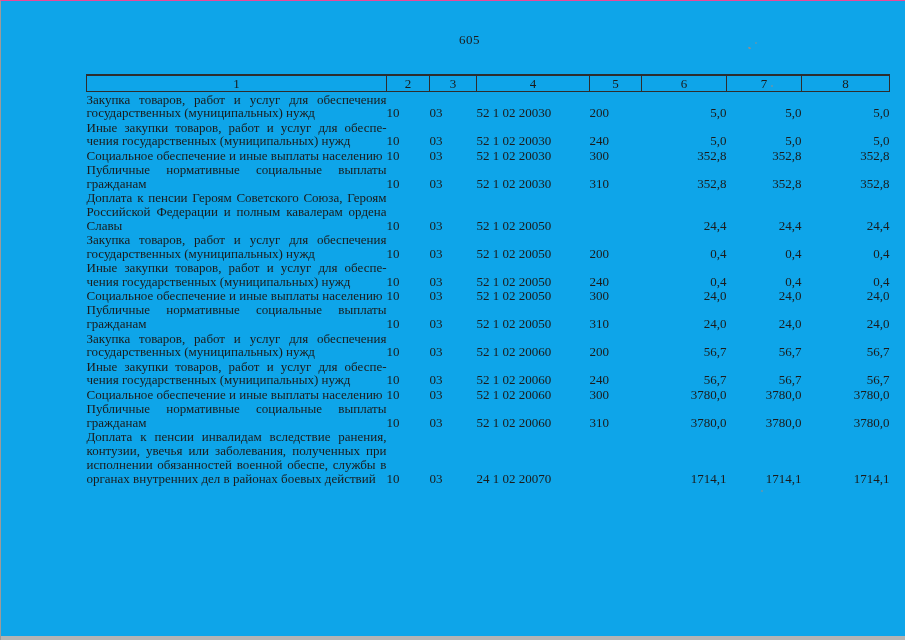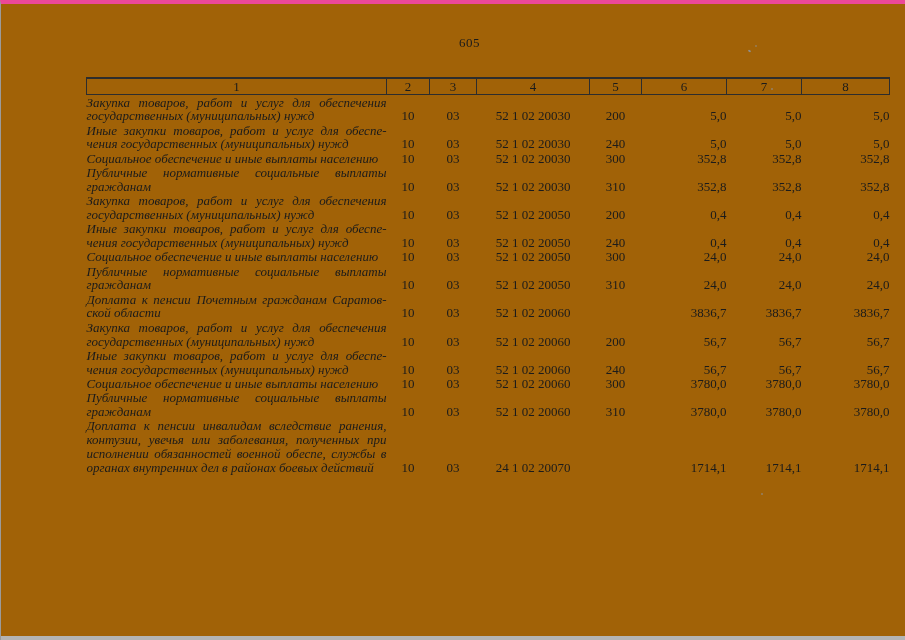--- a/index.html
+++ b/index.html
@@ -1,21 +1,21 @@
 <!DOCTYPE html>
 <html><head>
 <meta charset="utf-8">
 <style>
   html, body { margin:0; padding:0; background:#e8e8e8; }
   .page {
     position:relative;
     width:905px; height:640px;
-    background:#a16207;
+    background:#0ea5e9;
     box-sizing:border-box;
-    border-top:4px solid #ec4899;
+    border-top:1px solid #ec4899;
     border-left:1px solid #9b9b9b;
     overflow:hidden;
     font-family:"Liberation Serif", serif;
     color:#1b1b1b;
   }
   .page-number {
     position:absolute;
     top:31px; left:458px;
     font-size:13px;
     letter-spacing:0.5px;
@@ -38,22 +38,22 @@
     vertical-align:middle;
   }
   table.budget-table tbody td {
     border:none;
     padding:0;
     font-size:13px;
     line-height:13.8px;
     vertical-align:bottom;
   }
   table.budget-table tbody tr td { padding-top:0.5px; }
-  td.col1 { text-align:justify; padding-left:4px; padding-right:6px; hyphens:manual;font-style:italic; }
-  td.col2, td.col3, td.col4, td.col5 { text-align:center; }
+  td.col1 { text-align:justify; padding-left:4px; padding-right:6px; hyphens:manual; }
+  td.col2, td.col3, td.col4, td.col5 { text-align:left; }
   td.col6 { text-align:right; padding-right:8px;  }
   td.col7 { text-align:right; padding-right:9px;  }
   td.col8 { text-align:right; padding-right:11px; }
   .scan-edge-bottom {
     position:absolute;
     left:0; bottom:0;
     width:905px; height:4px;
     background:#b4b4b4;
   }
   .speck { position:absolute; background:#8f8f8f; border-radius:50%; }
@@ -126,20 +126,30 @@
           <td class="col1">Публичные нормативные социальные выплаты гражданам</td>
           <td class="col2">10</td>
           <td class="col3">03</td>
           <td class="col4">52 1 02 20030</td>
           <td class="col5">310</td>
           <td class="col6">352,8</td>
           <td class="col7">352,8</td>
           <td class="col8">352,8</td>
         </tr>
         <tr>
+          <td class="col1">Доплата к пенсии Героям Советского Союза, Геро­ям Российской Федерации и полным кавалерам ор­дена Славы</td>
+          <td class="col2">10</td>
+          <td class="col3">03</td>
+          <td class="col4">52 1 02 20050</td>
+          <td class="col5"></td>
+          <td class="col6">24,4</td>
+          <td class="col7">24,4</td>
+          <td class="col8">24,4</td>
+        </tr>
+        <tr>
           <td class="col1">Закупка товаров, работ и услуг для обеспечения государственных (муниципальных) нужд</td>
           <td class="col2">10</td>
           <td class="col3">03</td>
           <td class="col4">52 1 02 20050</td>
           <td class="col5">200</td>
           <td class="col6">0,4</td>
           <td class="col7">0,4</td>
           <td class="col8">0,4</td>
         </tr>
         <tr>
@@ -164,30 +174,20 @@
         </tr>
         <tr>
           <td class="col1">Публичные нормативные социальные выплаты гражданам</td>
           <td class="col2">10</td>
           <td class="col3">03</td>
           <td class="col4">52 1 02 20050</td>
           <td class="col5">310</td>
           <td class="col6">24,0</td>
           <td class="col7">24,0</td>
           <td class="col8">24,0</td>
-        </tr>
-        <tr>
-          <td class="col1">Доплата к пенсии Почетным гражданам Саратов­ской области</td>
-          <td class="col2">10</td>
-          <td class="col3">03</td>
-          <td class="col4">52 1 02 20060</td>
-          <td class="col5"></td>
-          <td class="col6">3836,7</td>
-          <td class="col7">3836,7</td>
-          <td class="col8">3836,7</td>
         </tr>
         <tr>
           <td class="col1">Закупка товаров, работ и услуг для обеспечения государственных (муниципальных) нужд</td>
           <td class="col2">10</td>
           <td class="col3">03</td>
           <td class="col4">52 1 02 20060</td>
           <td class="col5">200</td>
           <td class="col6">56,7</td>
           <td class="col7">56,7</td>
           <td class="col8">56,7</td>

